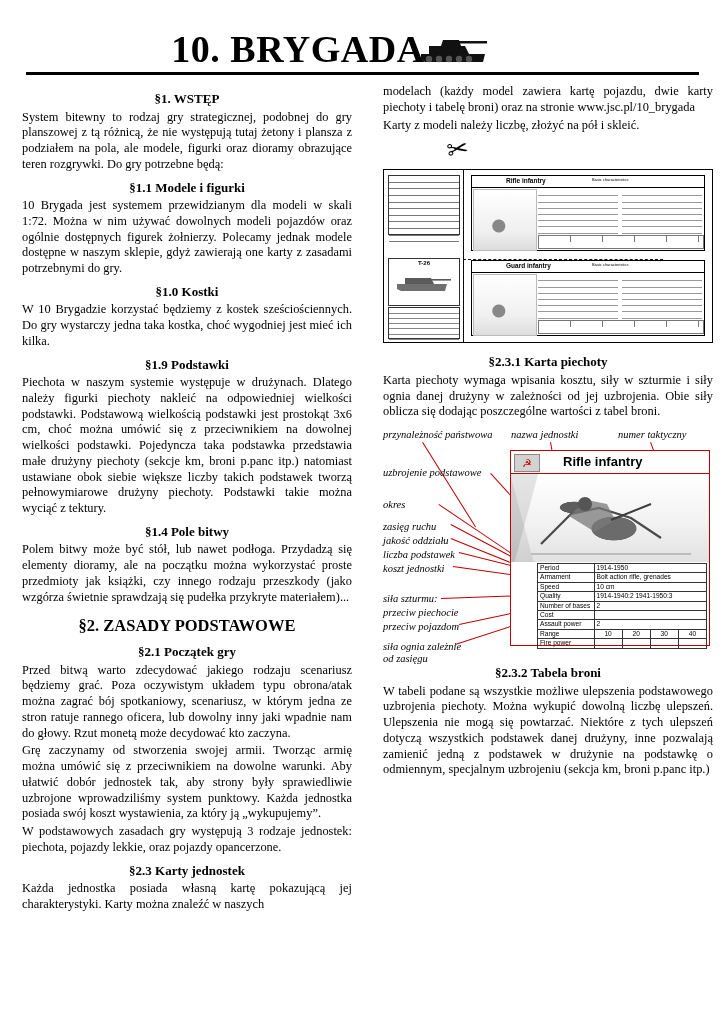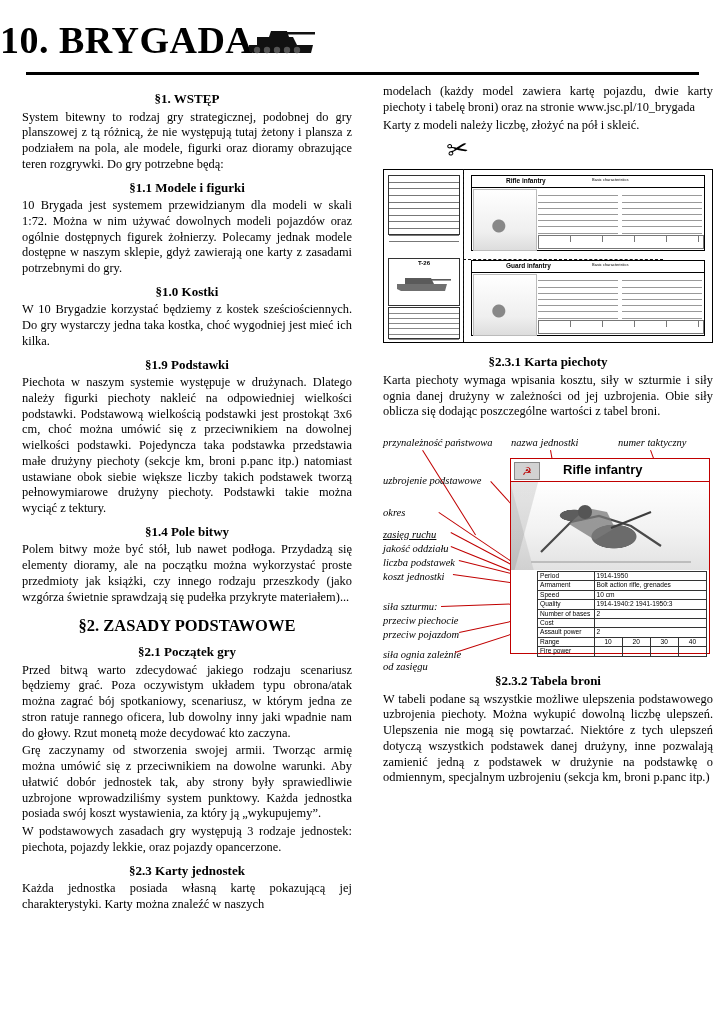--- a/index.html
+++ b/index.html
@@ -12,24 +12,24 @@
     height: 1024px;
     background: #ffffff;
     position: relative;
     overflow: hidden;
     font-family: "Liberation Serif", serif;
     color: #000;
     box-sizing: border-box;
   }
   .title-bar {
     position: absolute;
-    top: 18px;
+    top: 27px;
     left: 0;
     width: 660px;
-    text-align: left;
+    text-align: center;
   }
   .title-bar .title-text {
     font-family: "Liberation Serif", serif;
     font-weight: bold;
     font-size: 38px;
     letter-spacing: 0.5px;
     display: inline-block;
     vertical-align: middle;
   }
   .tank-icon {
@@ -236,21 +236,21 @@
     display: inline-block;
     width: 31px;
     border-right: 1px solid #777;
     height: 5.4px;
     font-style: normal;
   }
 
   
   .bigcard-wrap {
     position: relative;
-    margin-top: 16px;
+    margin-top: 8px;
     height: 230px;
   }
   .bigcard {
     position: absolute;
     left: 127px;
     top: 22px;
     width: 200px;
     height: 196px;
     border: 1px solid #c00000;
     box-sizing: border-box;
@@ -493,21 +493,21 @@
       <span class="ann" style="left:0px; top:0px;">przynależność państwowa</span>
       <span class="ann" style="left:128px; top:0px;">nazwa jednostki</span>
       <span class="ann" style="left:235px; top:0px;">numer taktyczny</span>
 
       <div class="annline" style="left:40px; top:14px; width:100px; transform:rotate(58deg);"></div>
       <div class="annline" style="left:168px; top:14px; width:14px; transform:rotate(80deg);"></div>
       <div class="annline" style="left:268px; top:14px; width:40px; transform:rotate(70deg);"></div>
 
       <span class="ann" style="left:0px; top:38px;">uzbrojenie podstawowe</span>
       <span class="ann" style="left:0px; top:70px;">okres</span>
-      <span class="ann" style="left:0px; top:92px;text-decoration:underline;">zasięg ruchu</span>
+      <span class="ann" style="left:0px; top:92px;">zasięg ruchu</span>
       <span class="ann" style="left:0px; top:106px;">jakość oddziału</span>
       <span class="ann" style="left:0px; top:120px;">liczba podstawek</span>
       <span class="ann" style="left:0px; top:134px;">koszt jednostki</span>
       <span class="ann" style="left:0px; top:164px;">siła szturmu:</span>
       <span class="ann" style="left:0px; top:178px;">przeciw piechocie</span>
       <span class="ann" style="left:0px; top:192px;">przeciw pojazdom</span>
       <span class="ann" style="left:0px; top:212px;">siła ognia zależnie</span>
       <span class="ann" style="left:0px; top:224px;">od zasięgu</span>
 
       <div class="annline" style="left:108px; top:45px; width:72px; transform:rotate(48deg);"></div>

